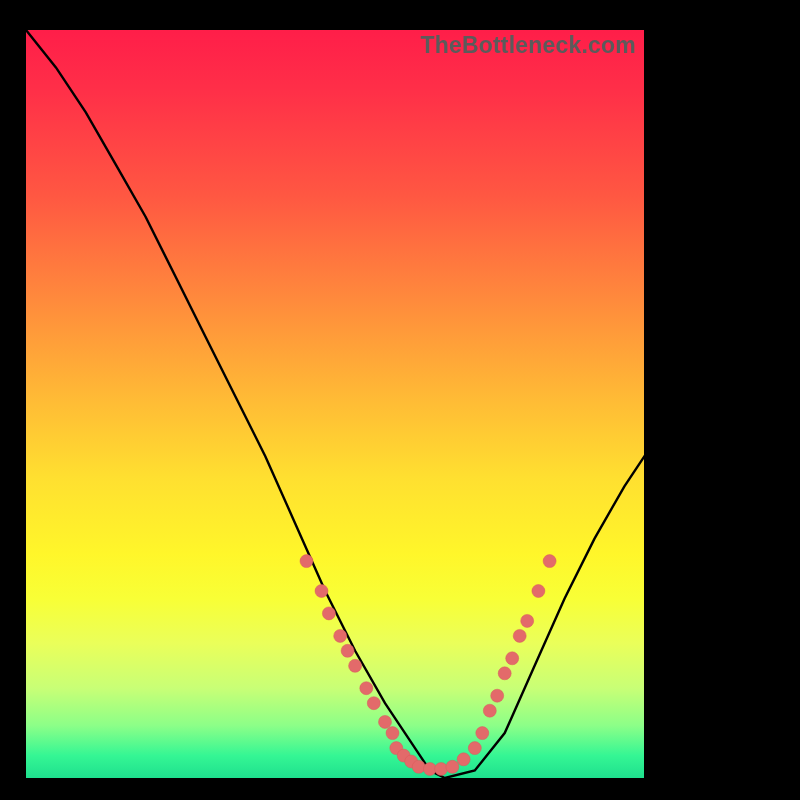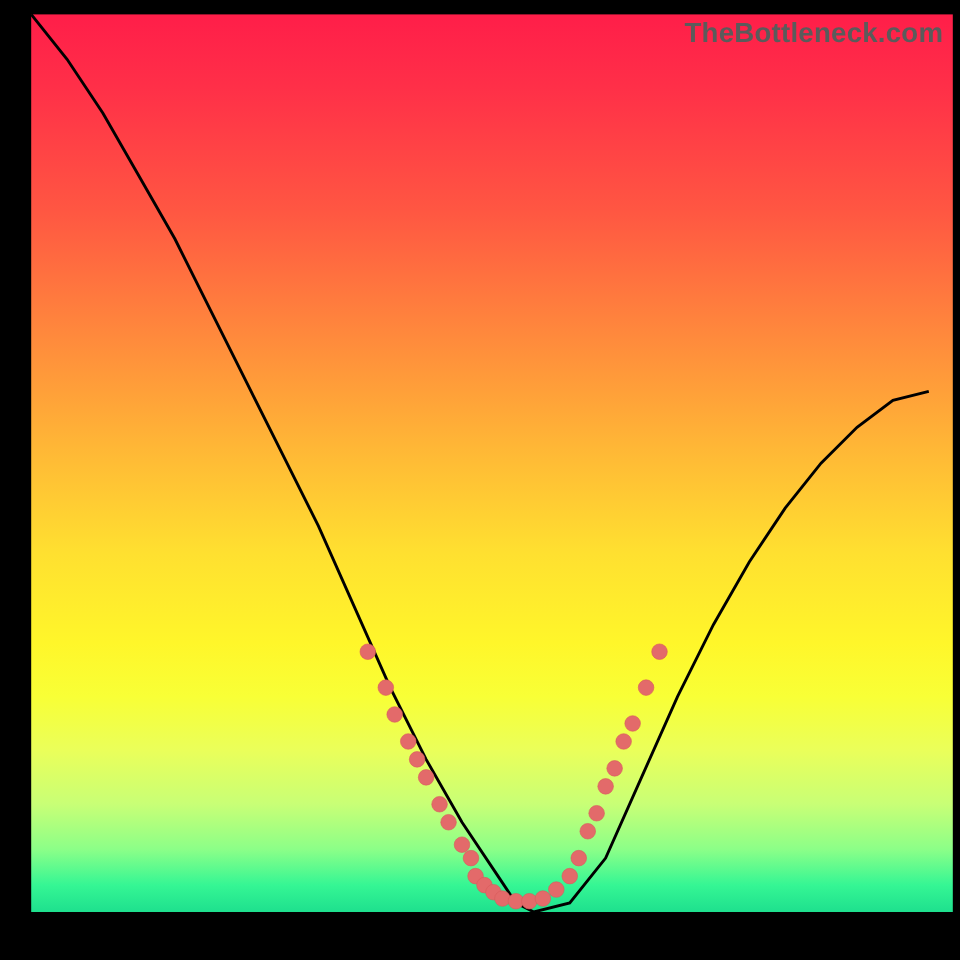--- a/index.html
+++ b/index.html
@@ -15,22 +15,22 @@
     position: absolute;
     left: 0;
     top: 0;
     width: 800px;
     height: 800px;
     background: #000;
   }
   .plot {
     position: absolute;
     left: 26px;
-    top: 12px;
-    width: 768px;
+    top: 30px;
+    width: 618px;
     height: 748px;
     
     background: linear-gradient(to bottom,
       #ff1e49 0%,
       #ff2f48 8%,
       #ff5742 22%,
       #ff8a3c 36%,
       #ffb636 48%,
       #ffe030 60%,
       #fff62a 70%,

